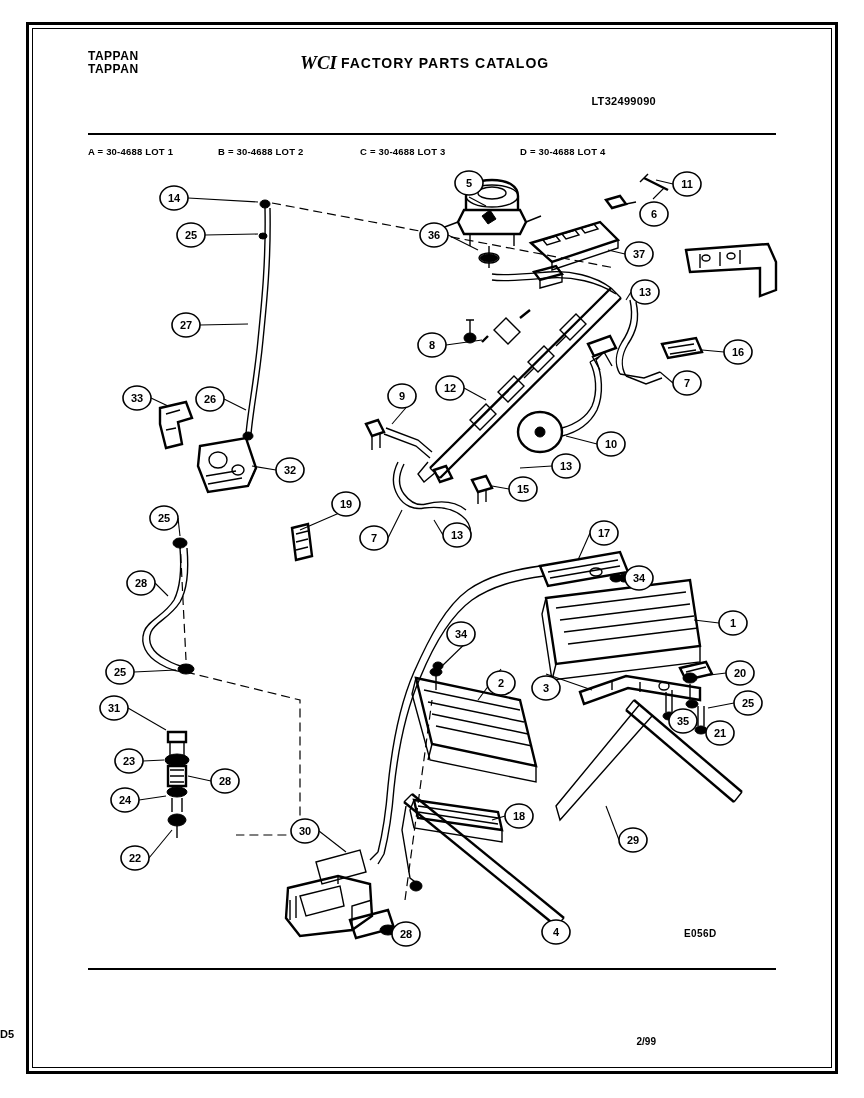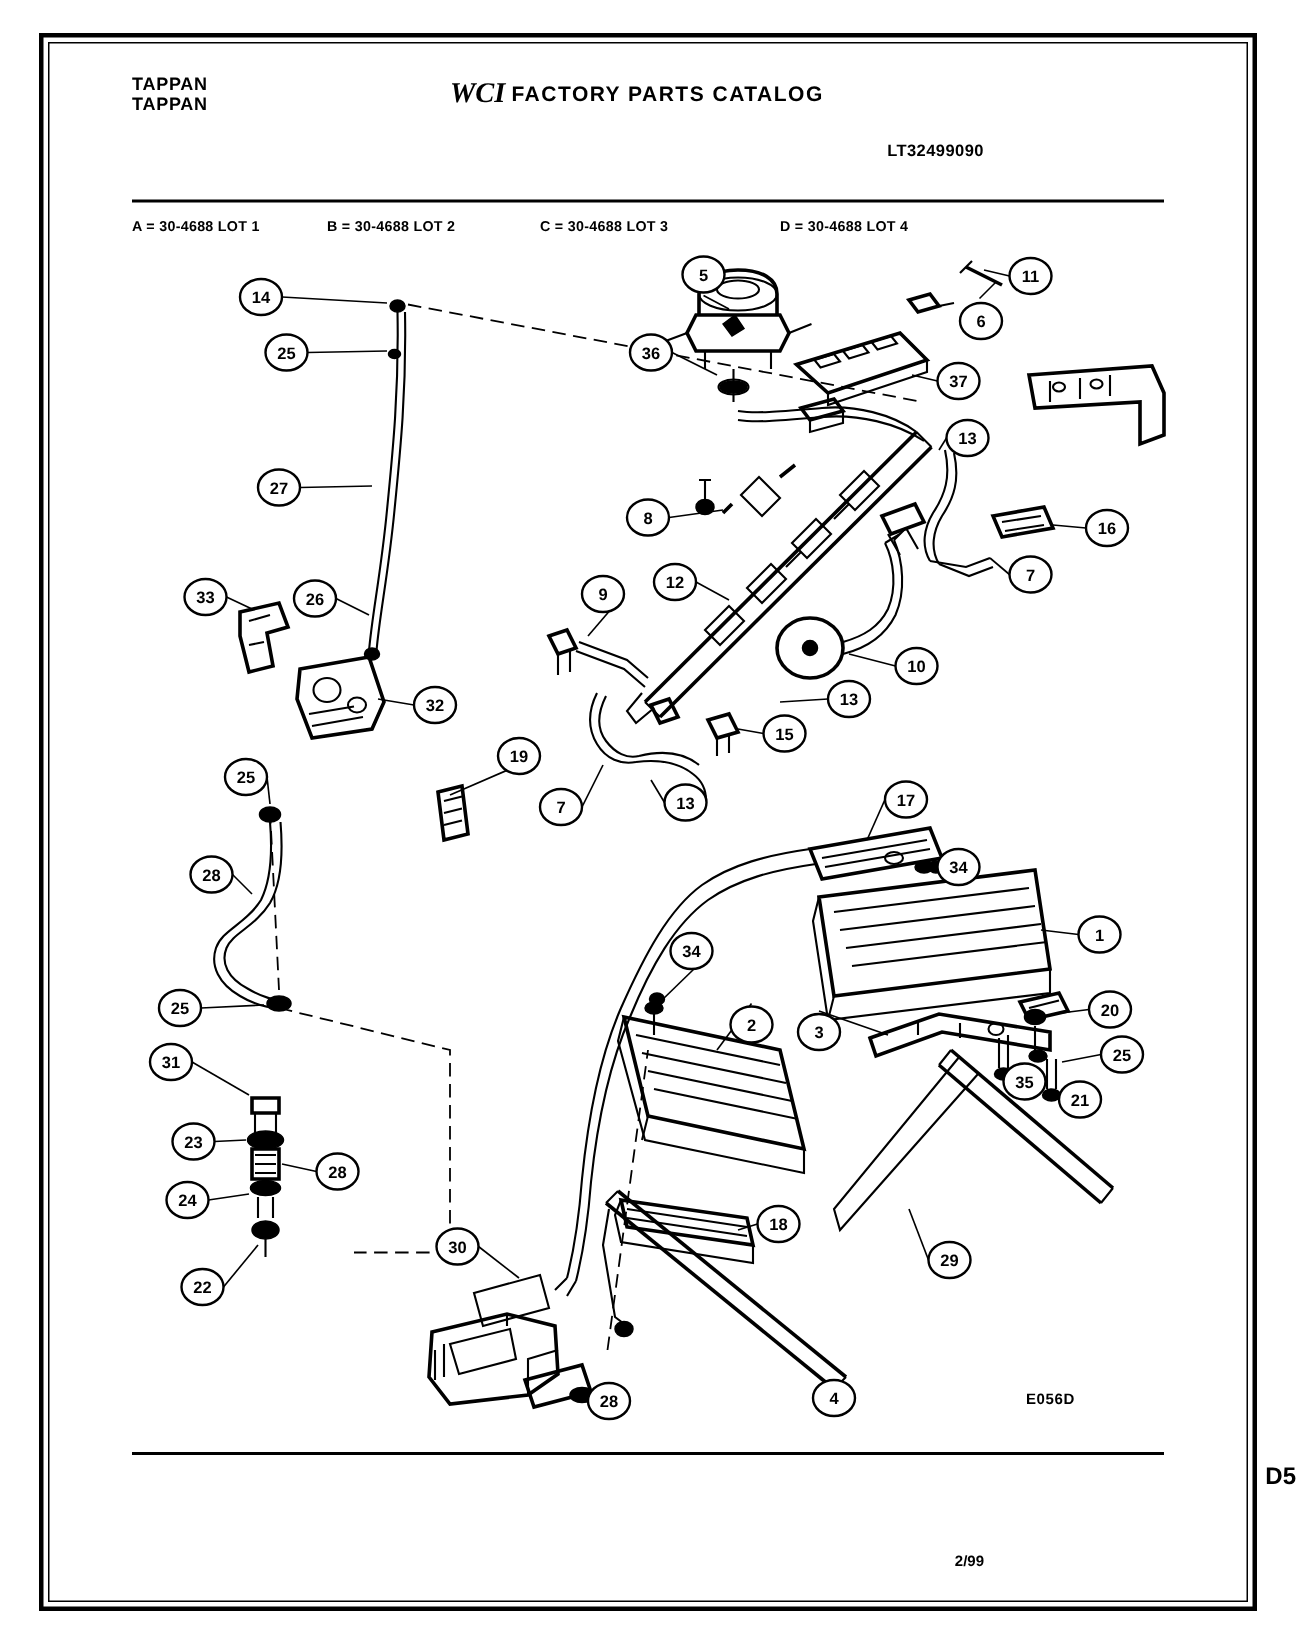--- a/index.html
+++ b/index.html
@@ -95,24 +95,24 @@
   }
   .lots span { position: absolute; white-space: nowrap; }
   .lot-a { left: 0px; text-align: center; }
   .lot-b { left: 130px; }
   .lot-c { left: 272px; }
   .lot-d { left: 404px; padding-left: 28px; }
 
   
   .page-num {
     position: absolute;
-    left: 0; top: 976px;
+    left: 0; top: 1028px;
     width: 864px;
-    text-align: right;
-    font-size: 16px;
+    text-align: left;
+    font-size: 11px;
     font-weight: bold;
   }
   .date {
     position: absolute;
     right: 88px; top: 1036px;
     font-size: 10px;
     font-weight: bold;
   }
   .fig-code {
     position: absolute;

